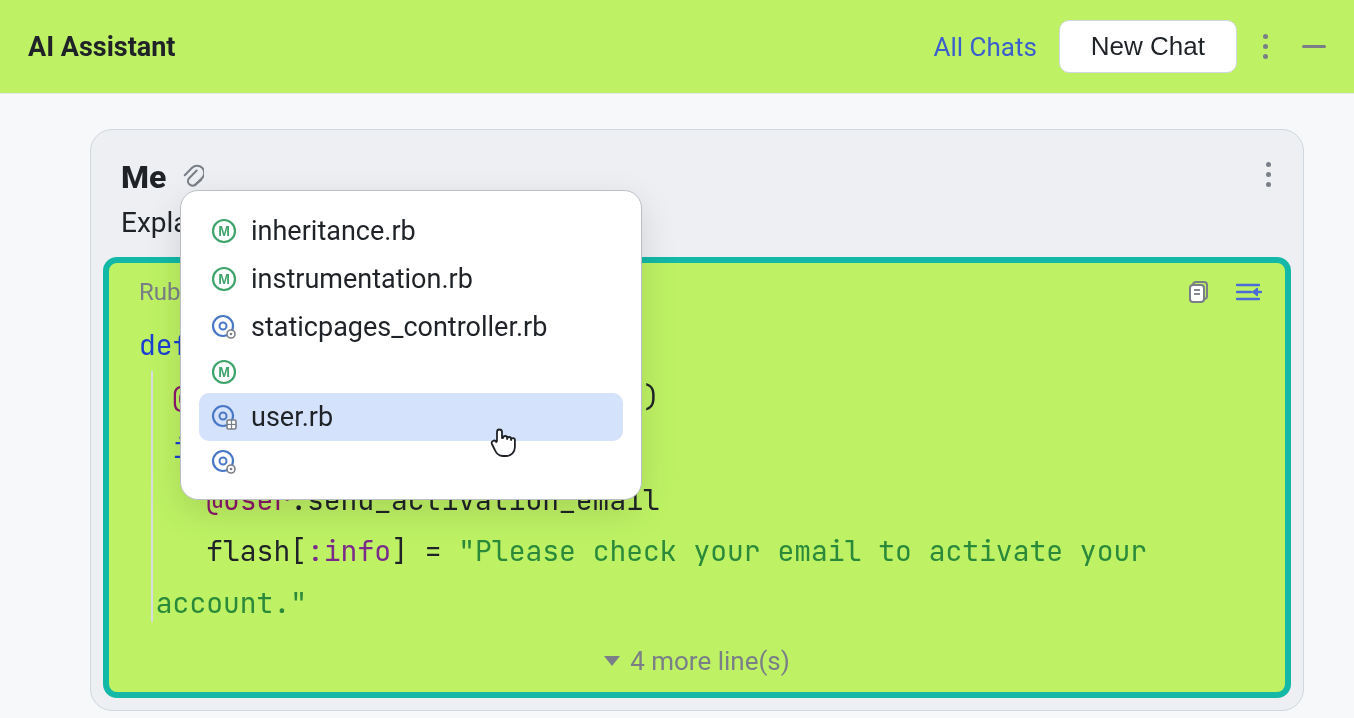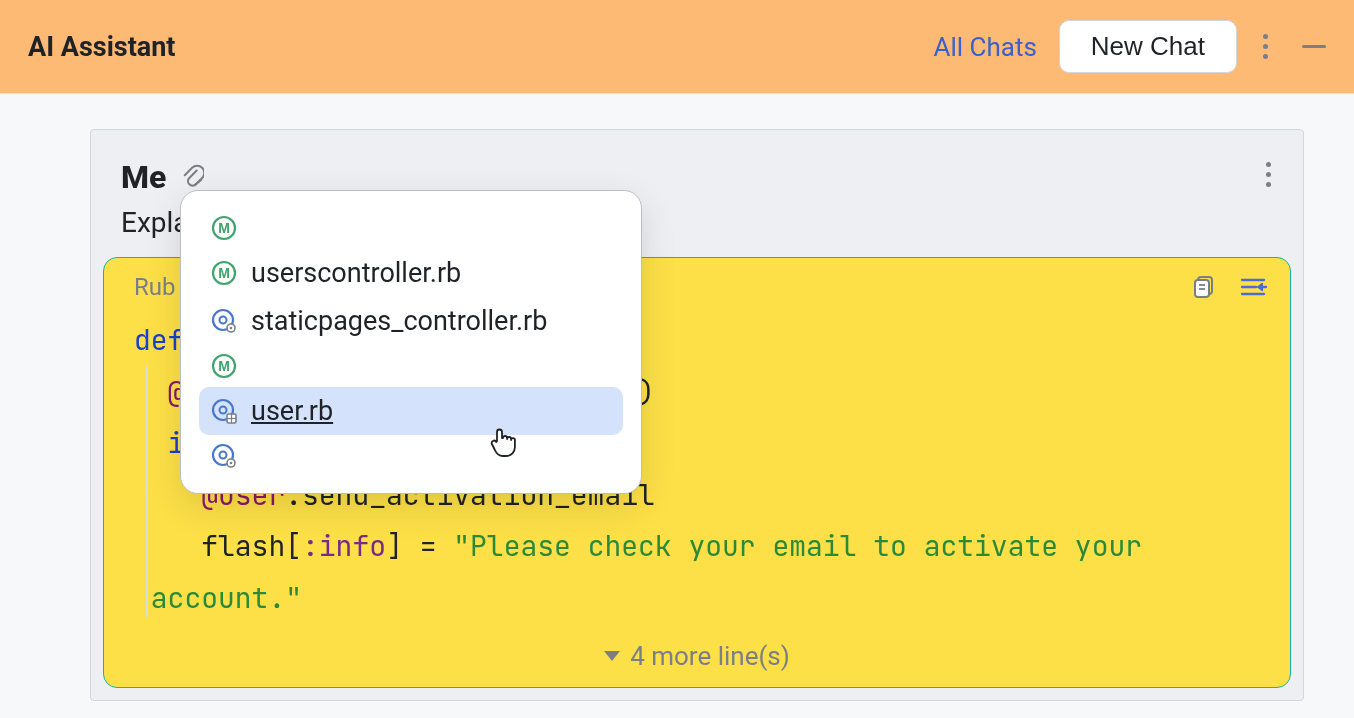--- a/index.html
+++ b/index.html
@@ -9,21 +9,21 @@
       width: 1354px;
       height: 718px;
       overflow: hidden;
     }
     .header {
       display: flex;
       align-items: center;
       justify-content: space-between;
       padding: 20px 28px;
       border-bottom: 1px solid #e5e7eb;
-      background: #fdba74;
+      background: #bef264;
       gap: 20px;
     }
     .header-title {
       font-size: 27px;
       font-weight: 700;
       color: #1f2328;
     }
     .header-right {
       display: flex;
       align-items: center;
@@ -57,21 +57,21 @@
       width: 5px; height: 5px; background: #7a7f87; border-radius: 50%;
     }
     .minimize-btn {
       width: 24px; height: 3px; background: #7a7f87; border-radius: 2px;
       cursor: pointer; margin-left: 8px;
     }
     .chat-container {
       margin: 35px 50px 0 90px;
       background: #edeff2;
       border: 1px solid #d0d7de;
-      border-radius: 4px;
+      border-radius: 22px;
       padding: 28px 0 0 0;
       position: relative;
     }
     .msg-header {
       display: flex;
       align-items: center;
       justify-content: space-between;
       padding: 0 30px 10px 30px;
     }
     .msg-left {
@@ -89,22 +89,22 @@
       cursor: pointer;
     }
     .msg-text {
       font-size: 28px;
       color: #1f2328;
       padding: 0 30px 18px 30px;
       font-weight: 400;
     }
     .code-card {
       margin: 0 12px 12px 12px;
-      background: #fde047;
-      border: 1px solid #14b8a6;
+      background: #bef264;
+      border: 6px solid #14b8a6;
       border-radius: 14px;
       position: relative;
       min-height: 400px;
     }
     .code-toolbar {
       display: flex;
       align-items: center;
       justify-content: space-between;
       padding: 14px 22px 12px 30px;
       color: #7a7f87;
@@ -176,21 +176,20 @@
       align-items: center;
       gap: 14px;
       padding: 8px 12px;
       border-radius: 10px;
       font-size: 27px;
       color: #1f2328;
       cursor: pointer;
     }
     .popup-item.selected {
       background: #d5e2fb;
-      text-decoration: underline;
     }
     .fi-icon {
       width: 26px; height: 26px;
       display: inline-flex;
       align-items: center;
       justify-content: center;
       flex-shrink: 0;
     }
     .cursor-hand {
       position: absolute;
@@ -277,29 +276,30 @@
 </div>
 
 <div class="popup">
   <div class="popup-item">
     <span class="fi-icon">
       <svg width="26" height="26" viewBox="0 0 26 26">
           <circle cx="13" cy="13" r="11" fill="none" stroke="#3fa36b" stroke-width="2.2"></circle>
           <text x="13" y="18" text-anchor="middle" font-size="14" font-family="sans-serif" font-weight="700" fill="#3fa36b">M</text>
         </svg>
     </span>
+    <span>inheritance.rb</span>
   </div>
   <div class="popup-item">
     <span class="fi-icon">
       <svg width="26" height="26" viewBox="0 0 26 26">
           <circle cx="13" cy="13" r="11" fill="none" stroke="#3fa36b" stroke-width="2.2"></circle>
           <text x="13" y="18" text-anchor="middle" font-size="14" font-family="sans-serif" font-weight="700" fill="#3fa36b">M</text>
         </svg>
     </span>
-    <span>userscontroller.rb</span>
+    <span>instrumentation.rb</span>
   </div>
   <div class="popup-item">
     <span class="fi-icon">
       <svg width="26" height="26" viewBox="0 0 26 26">
           <circle cx="12" cy="12" r="10" fill="none" stroke="#4a78c8" stroke-width="2.2"></circle>
           <circle cx="12" cy="12" r="3.5" fill="none" stroke="#4a78c8" stroke-width="2"></circle>
           <circle cx="20" cy="20" r="4" fill="#fff" stroke="#7a7f87" stroke-width="1.6"></circle>
           <circle cx="20" cy="20" r="1.3" fill="#7a7f87"></circle>
         </svg>
     </span>

